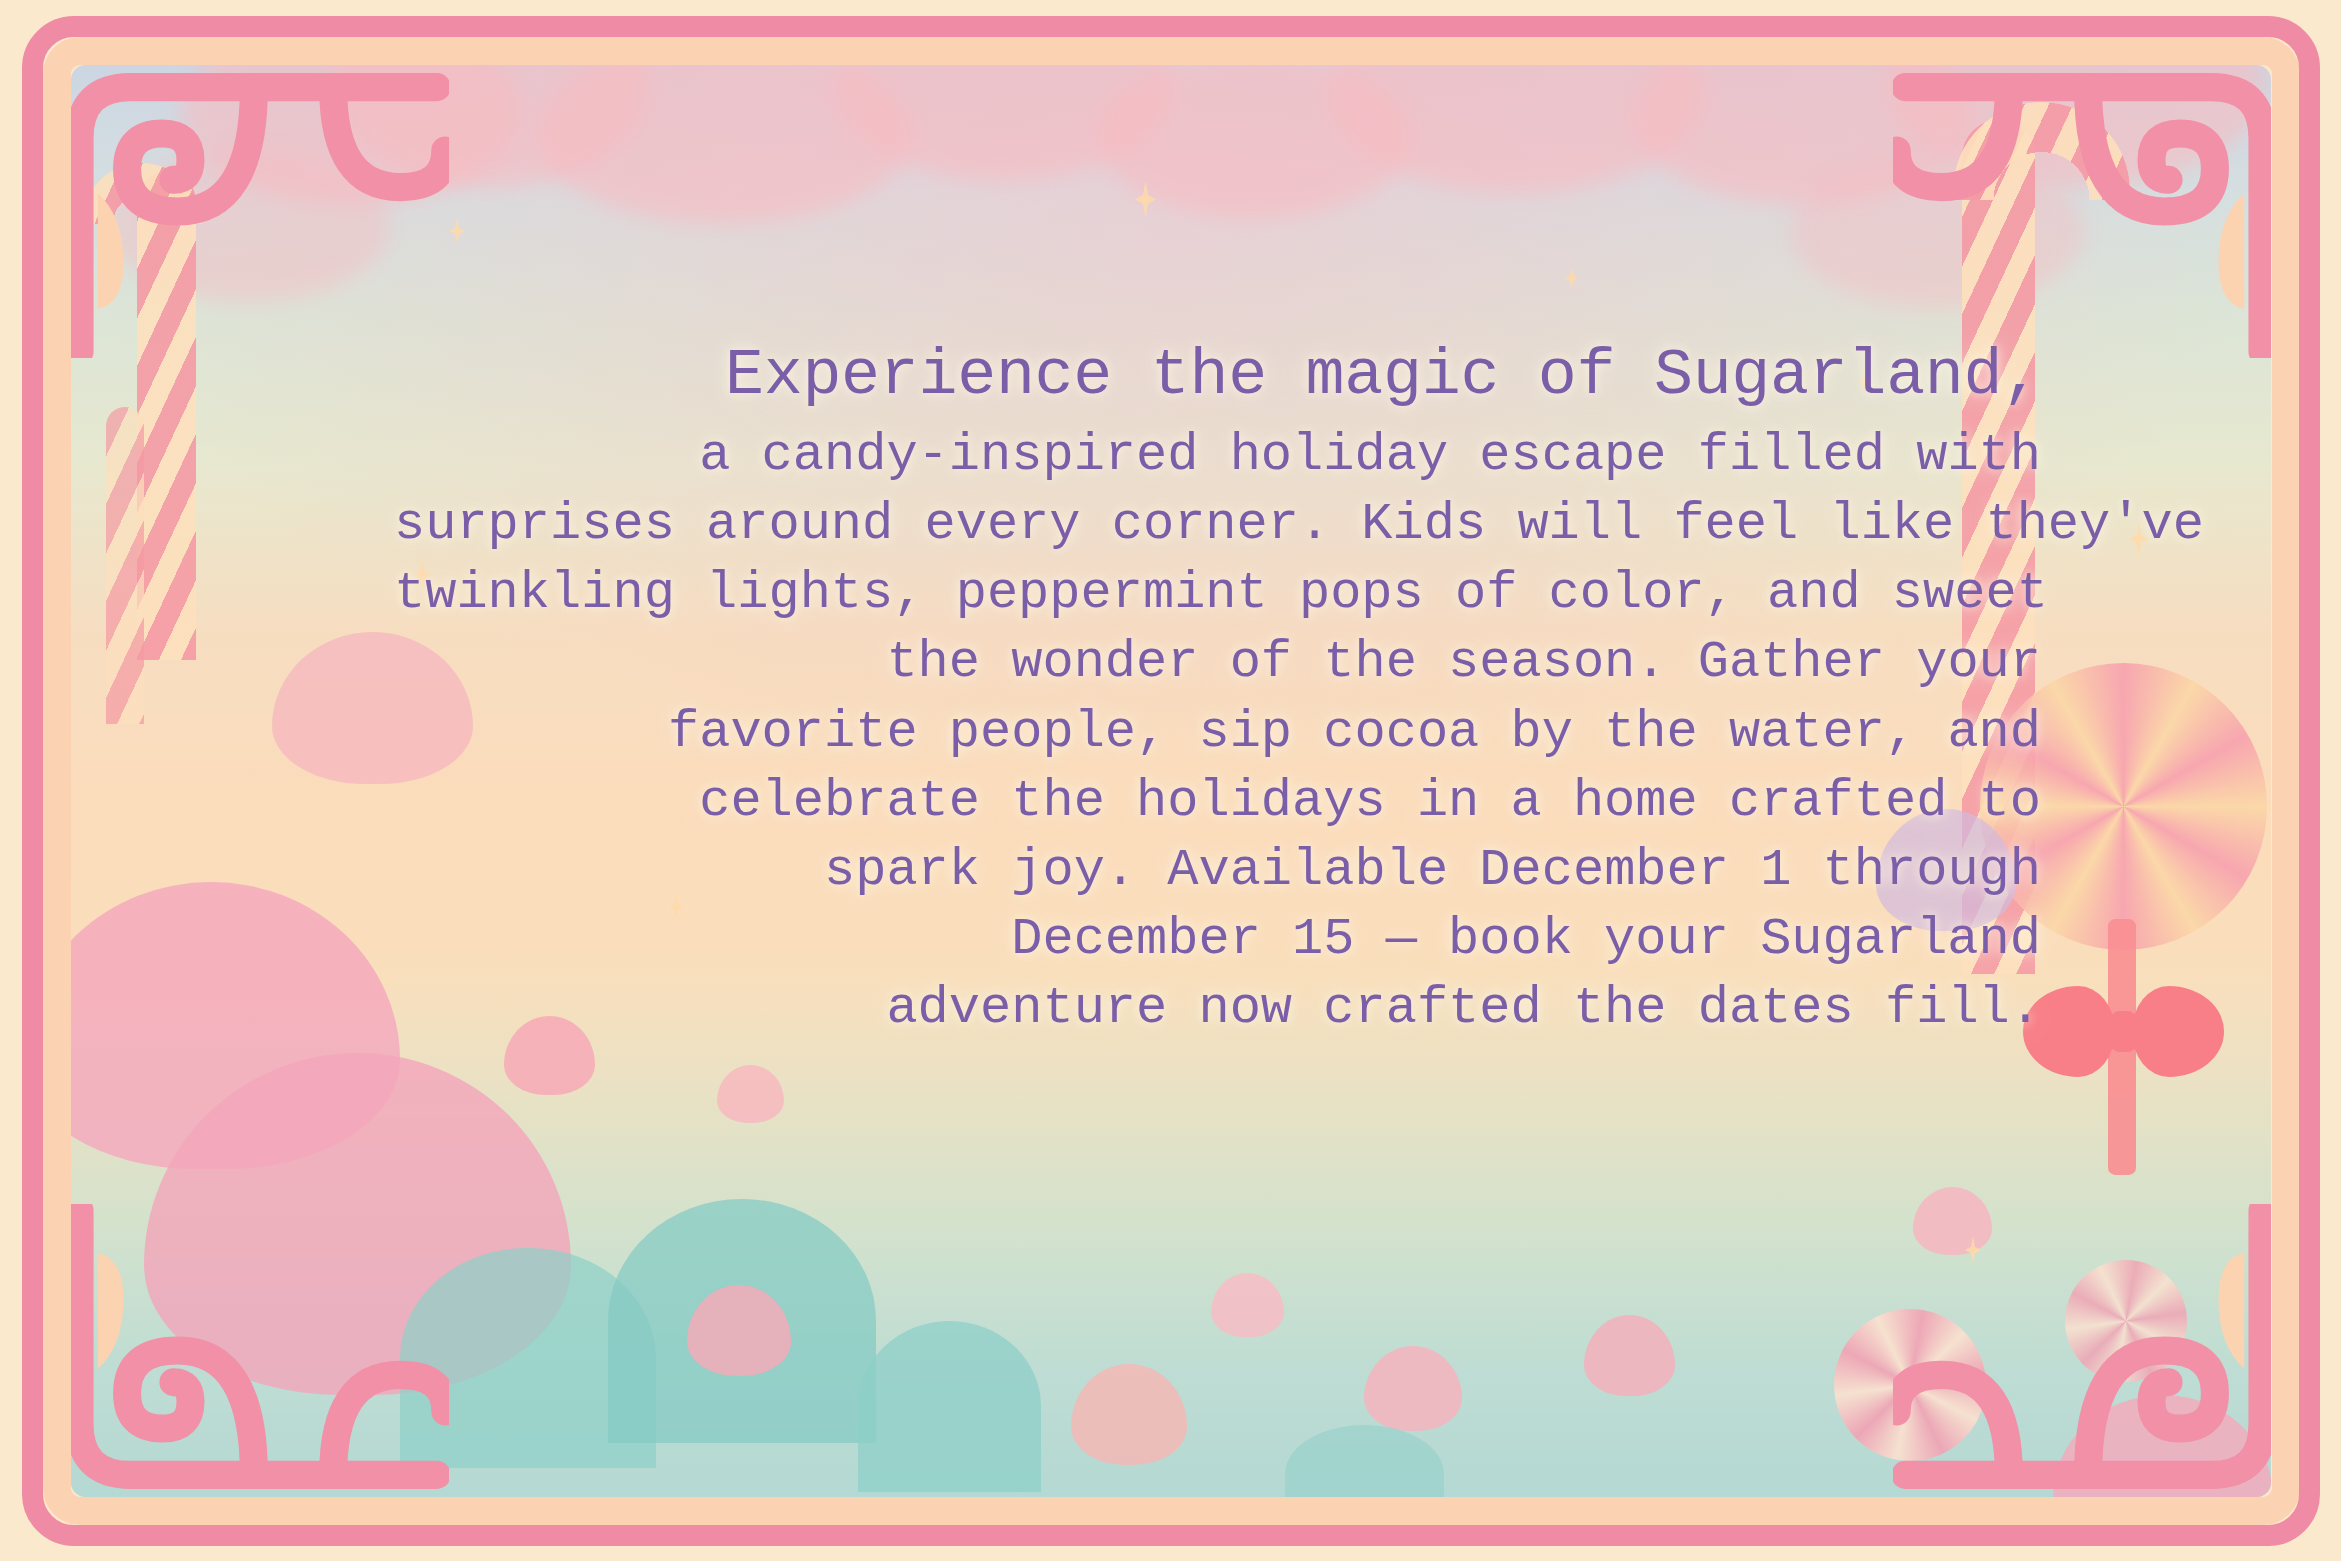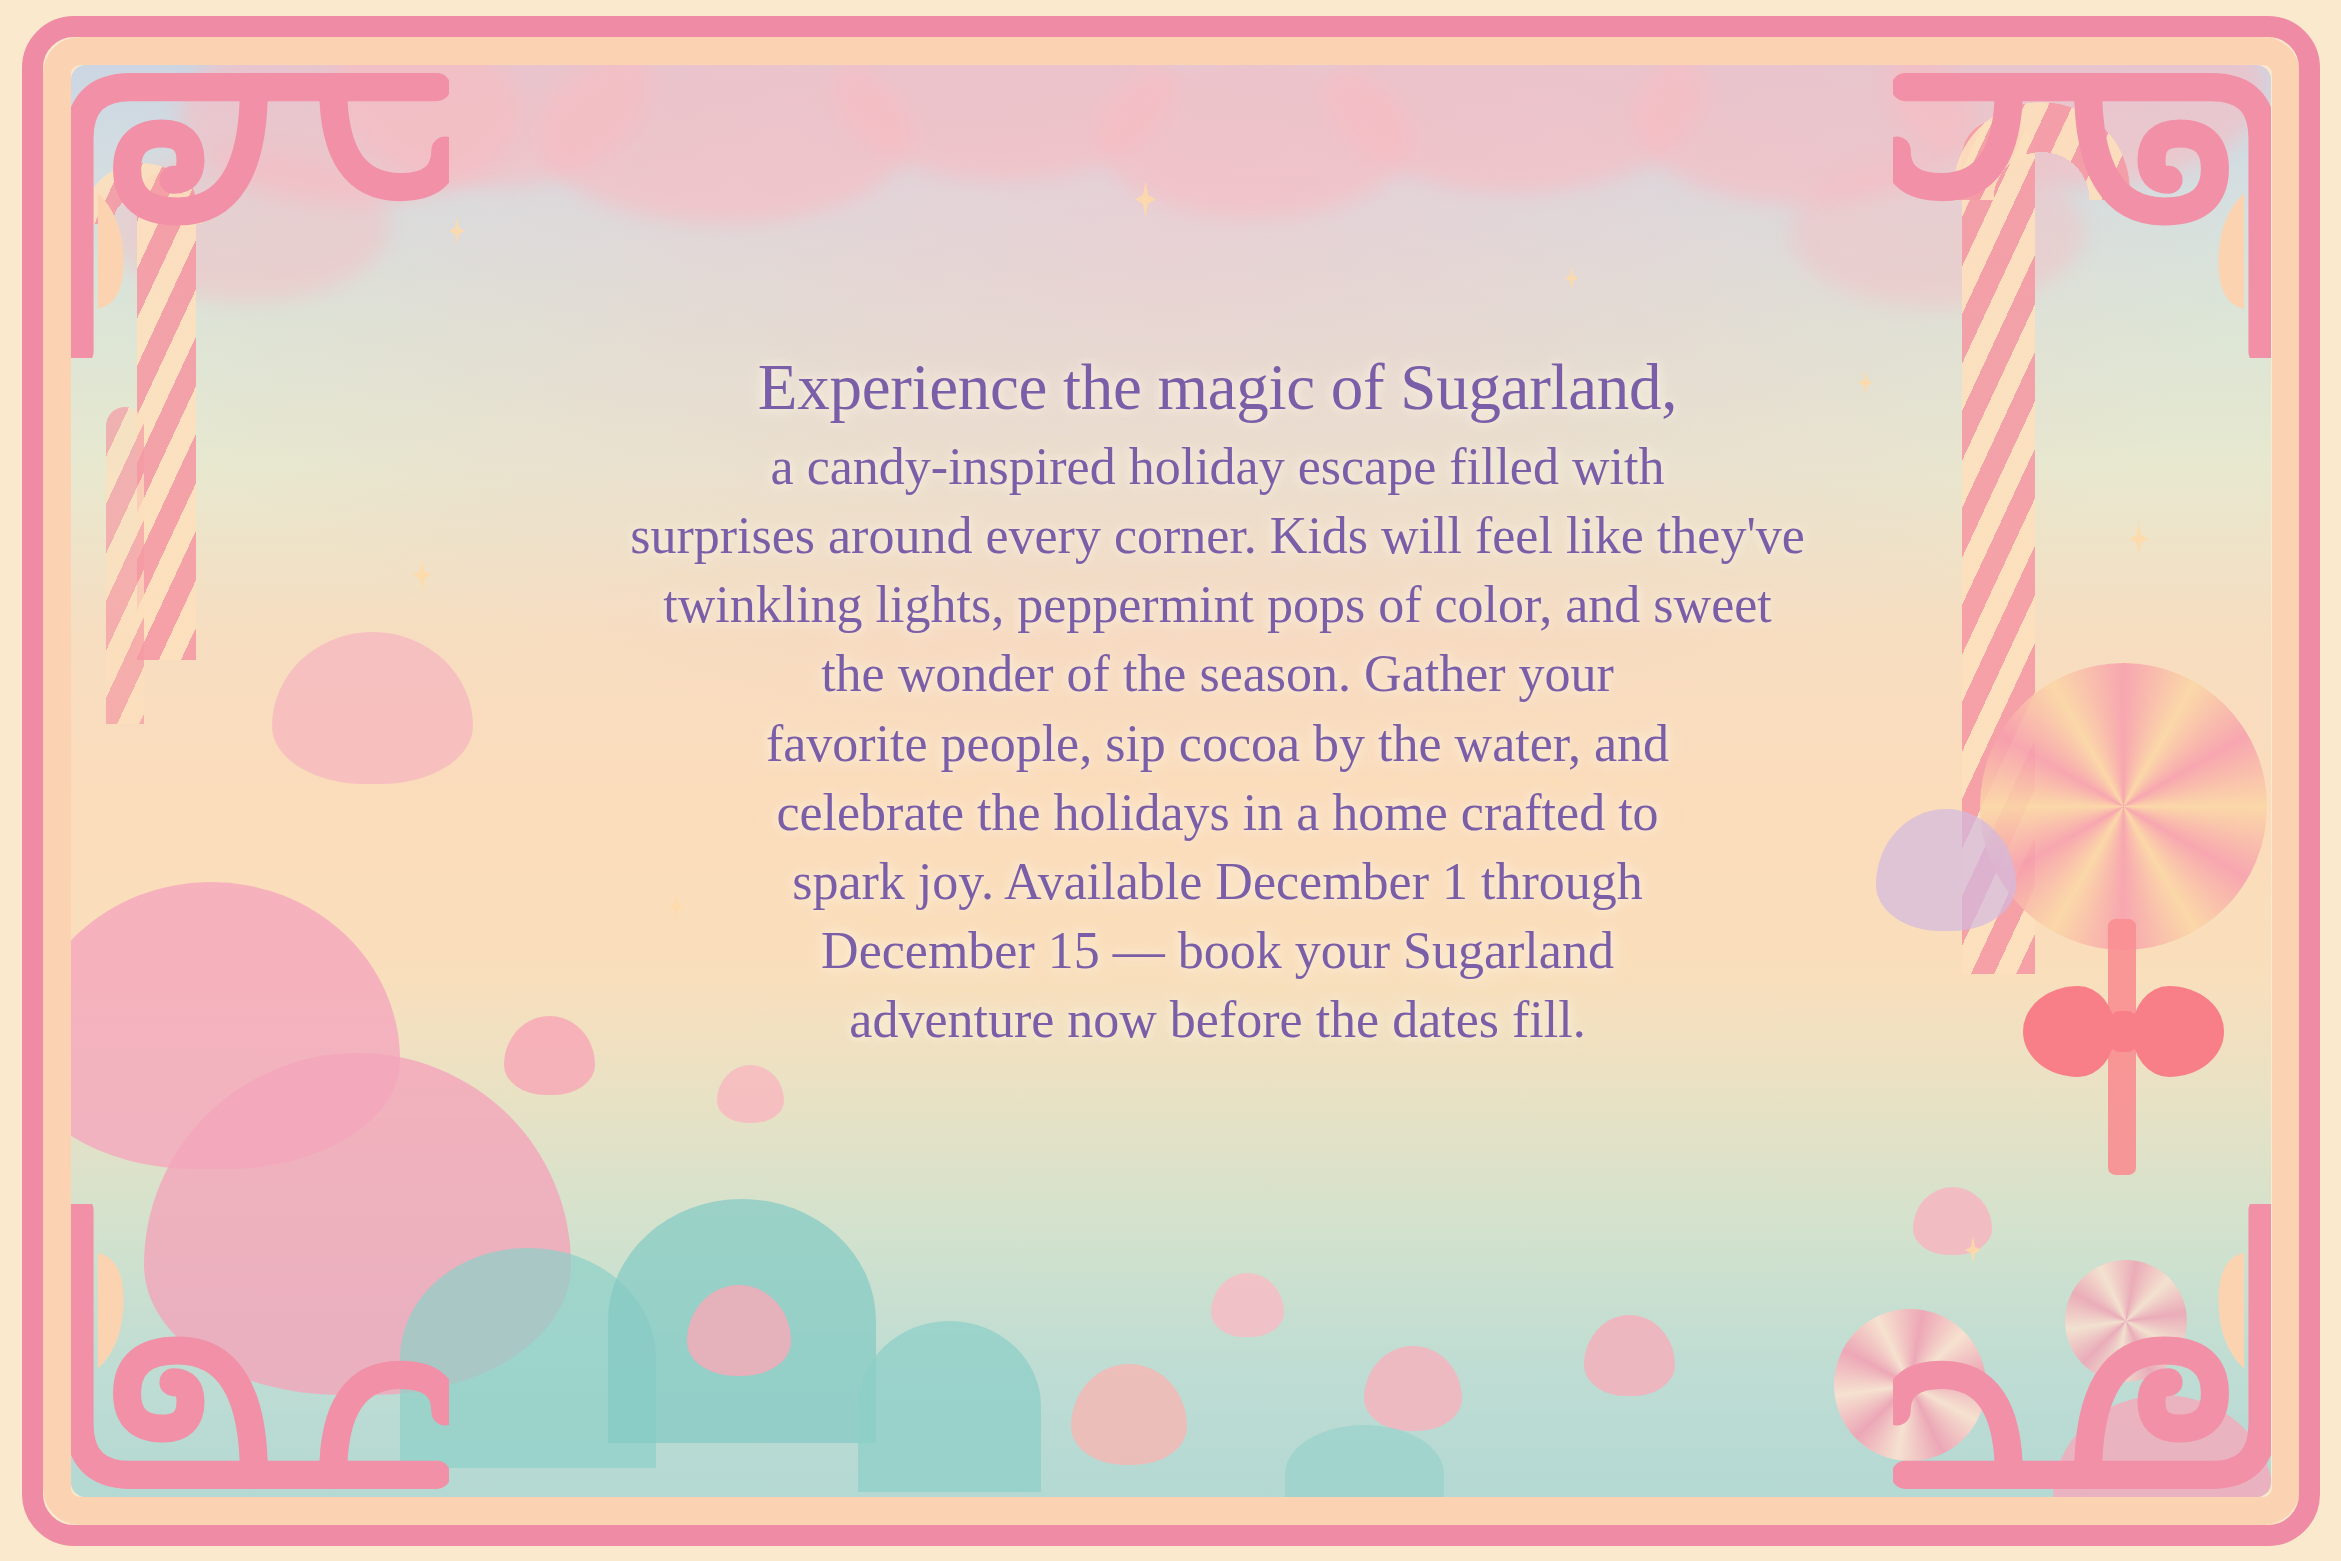--- a/index.html
+++ b/index.html
@@ -180,26 +180,27 @@
   .corner-orn svg { width: 100%; height: 100%; display: block; }
   #corner-tl { left: 0;   top: 0; }
   #corner-tr { right: 0;  top: 0;    transform: scaleX(-1); }
   #corner-bl { left: 0;   bottom: 0; transform: scaleY(-1); }
   #corner-br { right: 0;  bottom: 0; transform: scale(-1,-1); }
 
   
   #copy-block {
     position: absolute;
     left: 323px;
-    top: 287px;
+    top: 276px;
     width: 1647px;
-    text-align: center;
+    text-align: right;
     color: #7b5ea8;
     z-index: 40;
     text-shadow: 0 0 11px rgba(255,248,230,.85), 0 0 25.6px rgba(255,248,230,.7);
+    font-family: Liberation Mono, monospace;
   }
   #headline {
     font-size: 65px;
     line-height: 1.08;
     letter-spacing: -0.3px;
     margin: 0 0 9.8px 0;
     font-weight: 400;
     white-space: nowrap;
   }
   .body-line {
@@ -348,21 +349,21 @@
     <div id="copy-block">
       <div id="headline">Experience the magic of Sugarland,</div>
       <div class="body-line">a candy-inspired holiday escape filled with</div>
       <div class="body-line">surprises around every corner.  Kids will feel like they've</div>
       <div class="body-line">twinkling lights, peppermint pops of color, and sweet</div>
       <div class="body-line">the wonder of the season.  Gather your</div>
       <div class="body-line">favorite people, sip cocoa by the water, and</div>
       <div class="body-line">celebrate the holidays in a home crafted to</div>
       <div class="body-line">spark joy. Available December 1 through</div>
       <div class="body-line">December 15 — book your Sugarland</div>
-      <div class="body-line">adventure now before the dates fill.</div>
+      <div class="body-line">adventure now crafted the dates fill.</div>
     </div>
 
   </div>
 
   <div id="frame-inner-ring"></div>
   <div id="frame-outer-ring"></div>
 
 </div>
 
 

